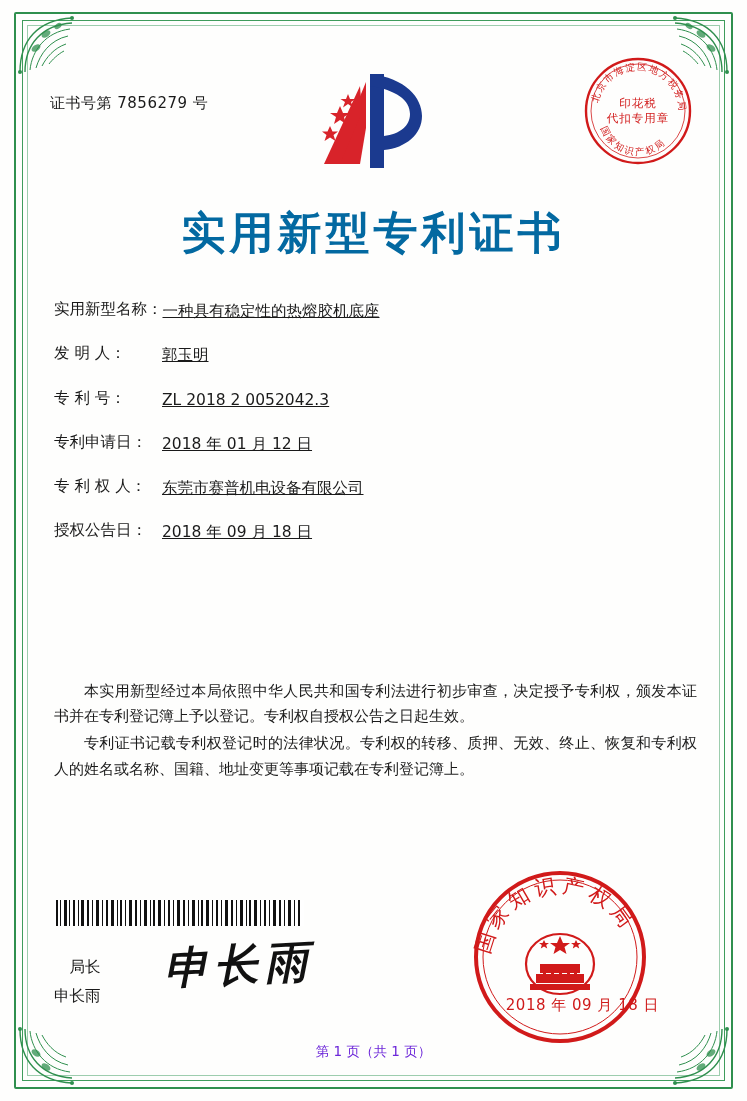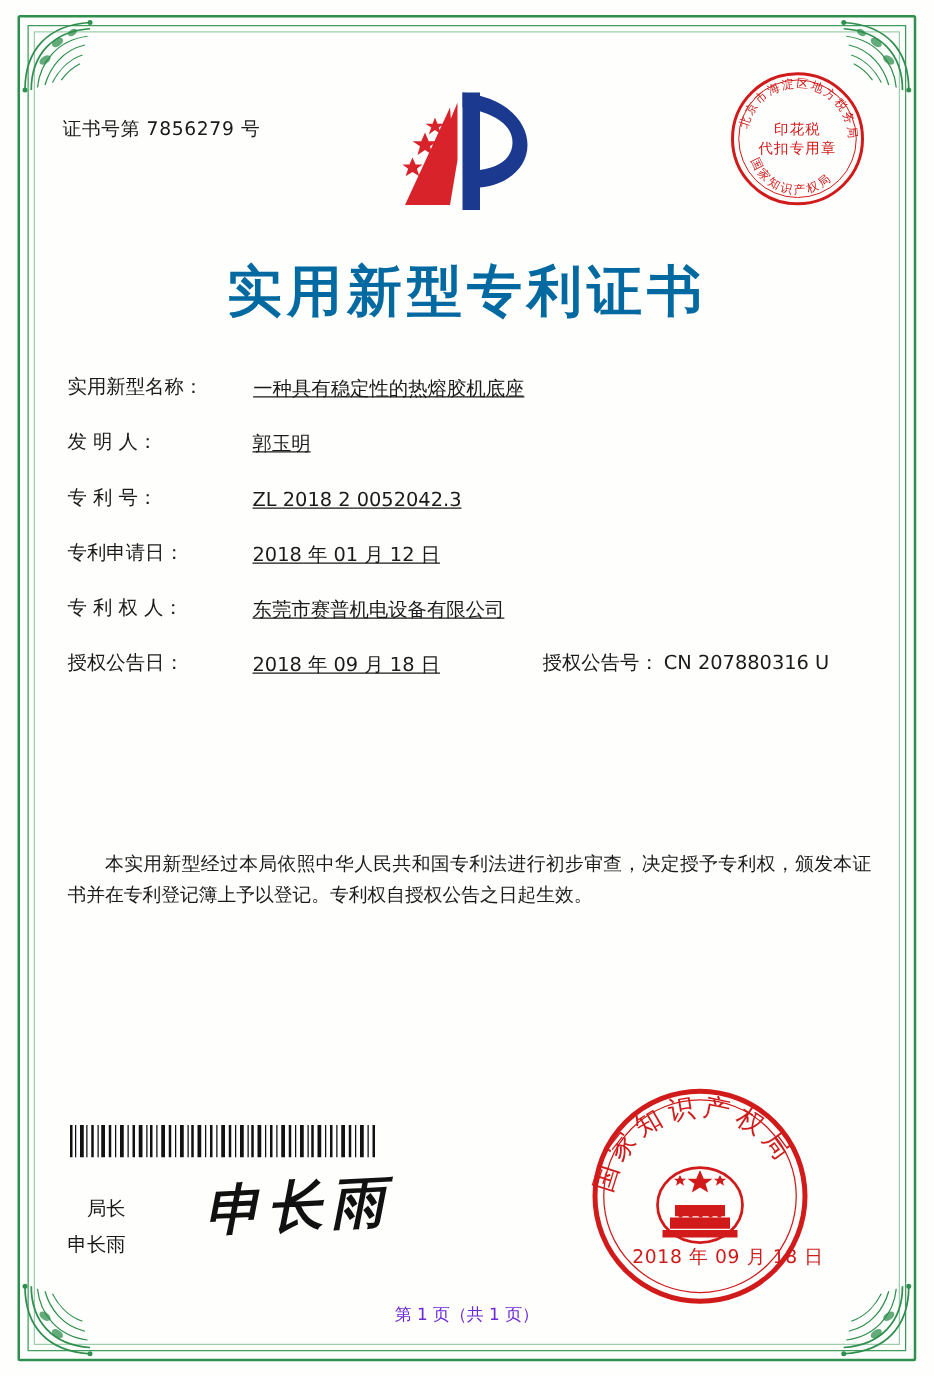--- a/index.html
+++ b/index.html
@@ -87,21 +87,20 @@
     position:absolute;left:8px;right:0;top:258px;
     font-size:15.5px;
     line-height:1;
     font-family:"DejaVu Sans", sans-serif;
   }
   .field{
     display:flex;
     align-items:flex-start;
     margin-bottom:23px;
     position:relative;
-    gap:40px;
   }
   .field .lab{
     flex:0 0 108px;
     white-space:pre;
     letter-spacing:0px;
   }
   .field .val{
     flex:1 1 auto;
     word-break:break-all;
     line-height:1.5;
@@ -315,29 +314,27 @@
 
       <div class="field">
         <span class="lab">专 利 权 人：</span>
         <span class="val">东莞市赛普机电设备有限公司</span>
       </div>
 
 
       <div class="field">
         <span class="lab">授权公告日：</span>
         <span class="val">2018 年 09 月 18 日</span>
-        <span class="val2">
-          <span class="lab2">授权公告号：</span><span>CN 207880316 U</span>
-        </span>
       </div>
 
     </div>
 
     <div class="body-text">
       <p>本实用新型经过本局依照中华人民共和国专利法进行初步审查，决定授予专利权，颁发本证书并在专利登记簿上予以登记。专利权自授权公告之日起生效。</p>
+      <p>专利证书记载专利权登记时的法律状况。专利权的转移、质押、无效、终止、恢复和专利权人的姓名或名称、国籍、地址变更等事项记载在专利登记簿上。</p>
     </div>
 
     <div class="barcode">
       <svg viewBox="0 0 250 26" preserveAspectRatio="none">
         <rect x="0" y="0" width="250" height="26" fill="#fff"></rect>
         <g fill="#111">
           <rect x="2" y="0" width="2" height="26"></rect>
             <rect x="6" y="0" width="1" height="26"></rect>
           <rect x="10" y="0" width="3" height="26"></rect>
             <rect x="15" y="0" width="1" height="26"></rect>

